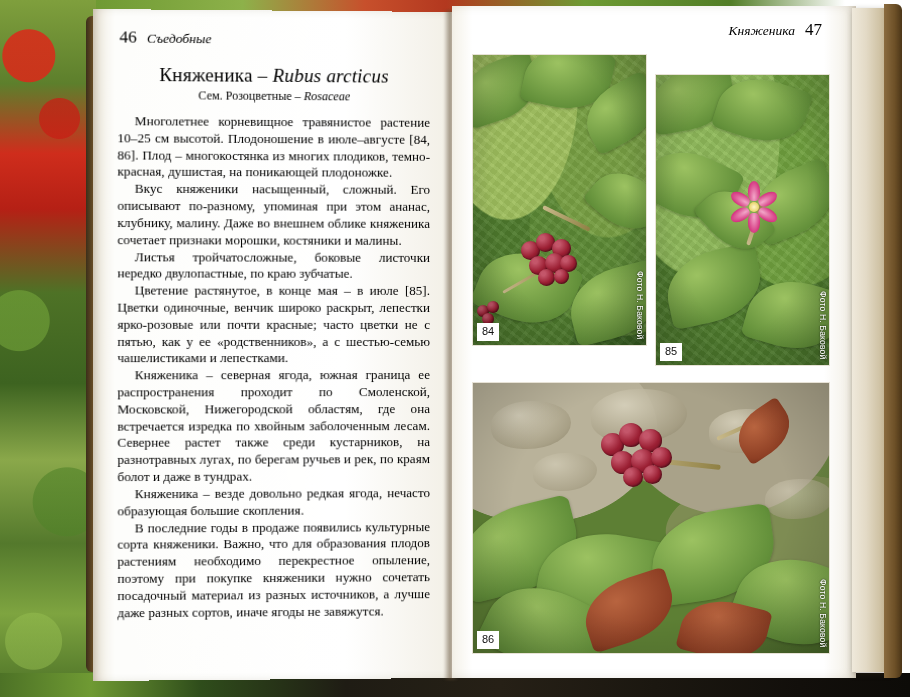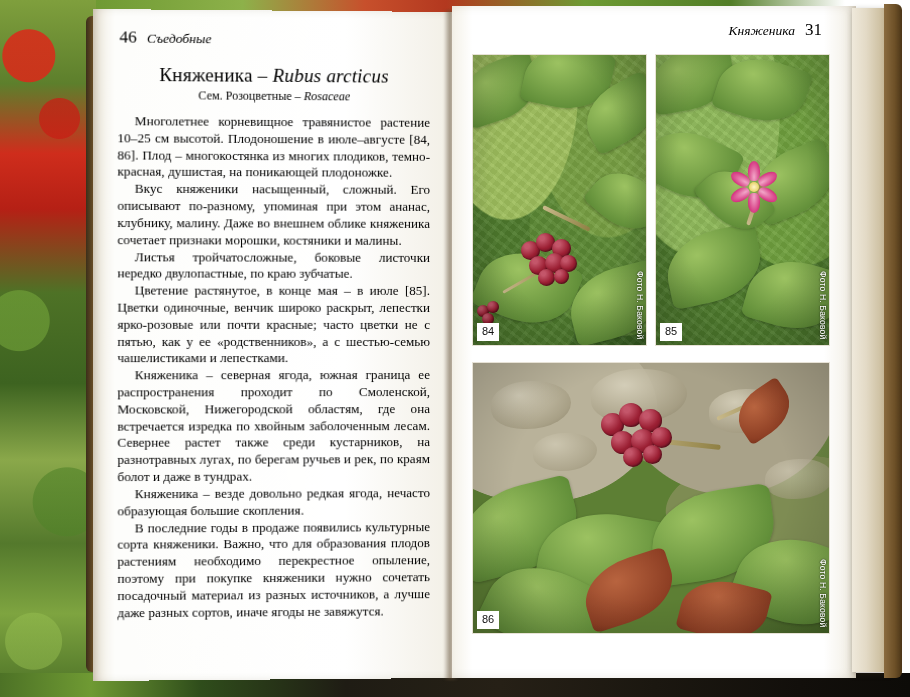--- a/index.html
+++ b/index.html
@@ -199,21 +199,21 @@
     color: #ffffff;
     font-family: "Liberation Sans", sans-serif;
     font-size: 8.5px;
     letter-spacing: .2px;
     writing-mode: vertical-rl;
     text-shadow: 0 0 2px rgba(0,0,0,.9);
     z-index: 4;
   }
 
   .p84 { height: 290px; }
-  .p85 { height: 290px; }
+  .p85 { height: 290px; margin-top: 20px; }
   .p86 { height: 270px; grid-column: 1 / span 2; margin-top: 8px; padding-left: 8px; }
 
   
   .scene { position:absolute; inset:0; }
 
   
   .s84 {
     background:
       radial-gradient(ellipse at 20% 12%, #9fbf5e 0 70px, transparent 71px),
       radial-gradient(ellipse at 78% 8%, #78a044 0 80px, transparent 81px),
@@ -345,21 +345,21 @@
     </div>
   </div>
 
   <div class="spine"></div>
 
   <div class="page page-right">
     <div class="rp-inner">
 
       <div class="folio-right">
         <span class="folio-run">Княженика</span>
-        <span class="folio-num">31</span>
+        <span class="folio-num">47</span>
       </div>
 
       <div class="photo-grid">
 
         <div class="photo p84">
           <div class="scene s84">
             <div class="leafy"></div>
             <div class="leaf" style="left:-12px;  top:6px;   width:78px; height:58px; transform:rotate(-18deg);"></div>
             <div class="leaf" style="left:52px;   top:-8px;  width:86px; height:62px; transform:rotate(12deg);"></div>
             <div class="leaf" style="left:110px;  top:30px;  width:76px; height:56px; transform:rotate(-28deg);"></div>

